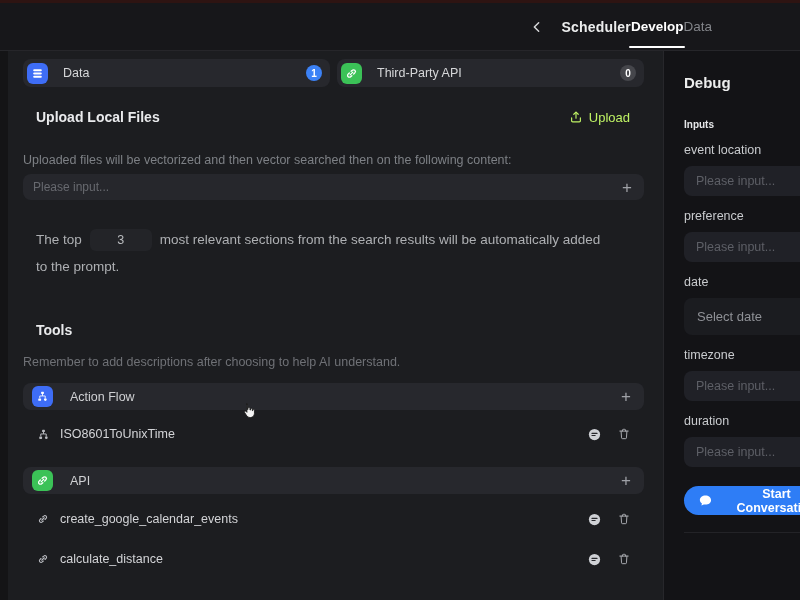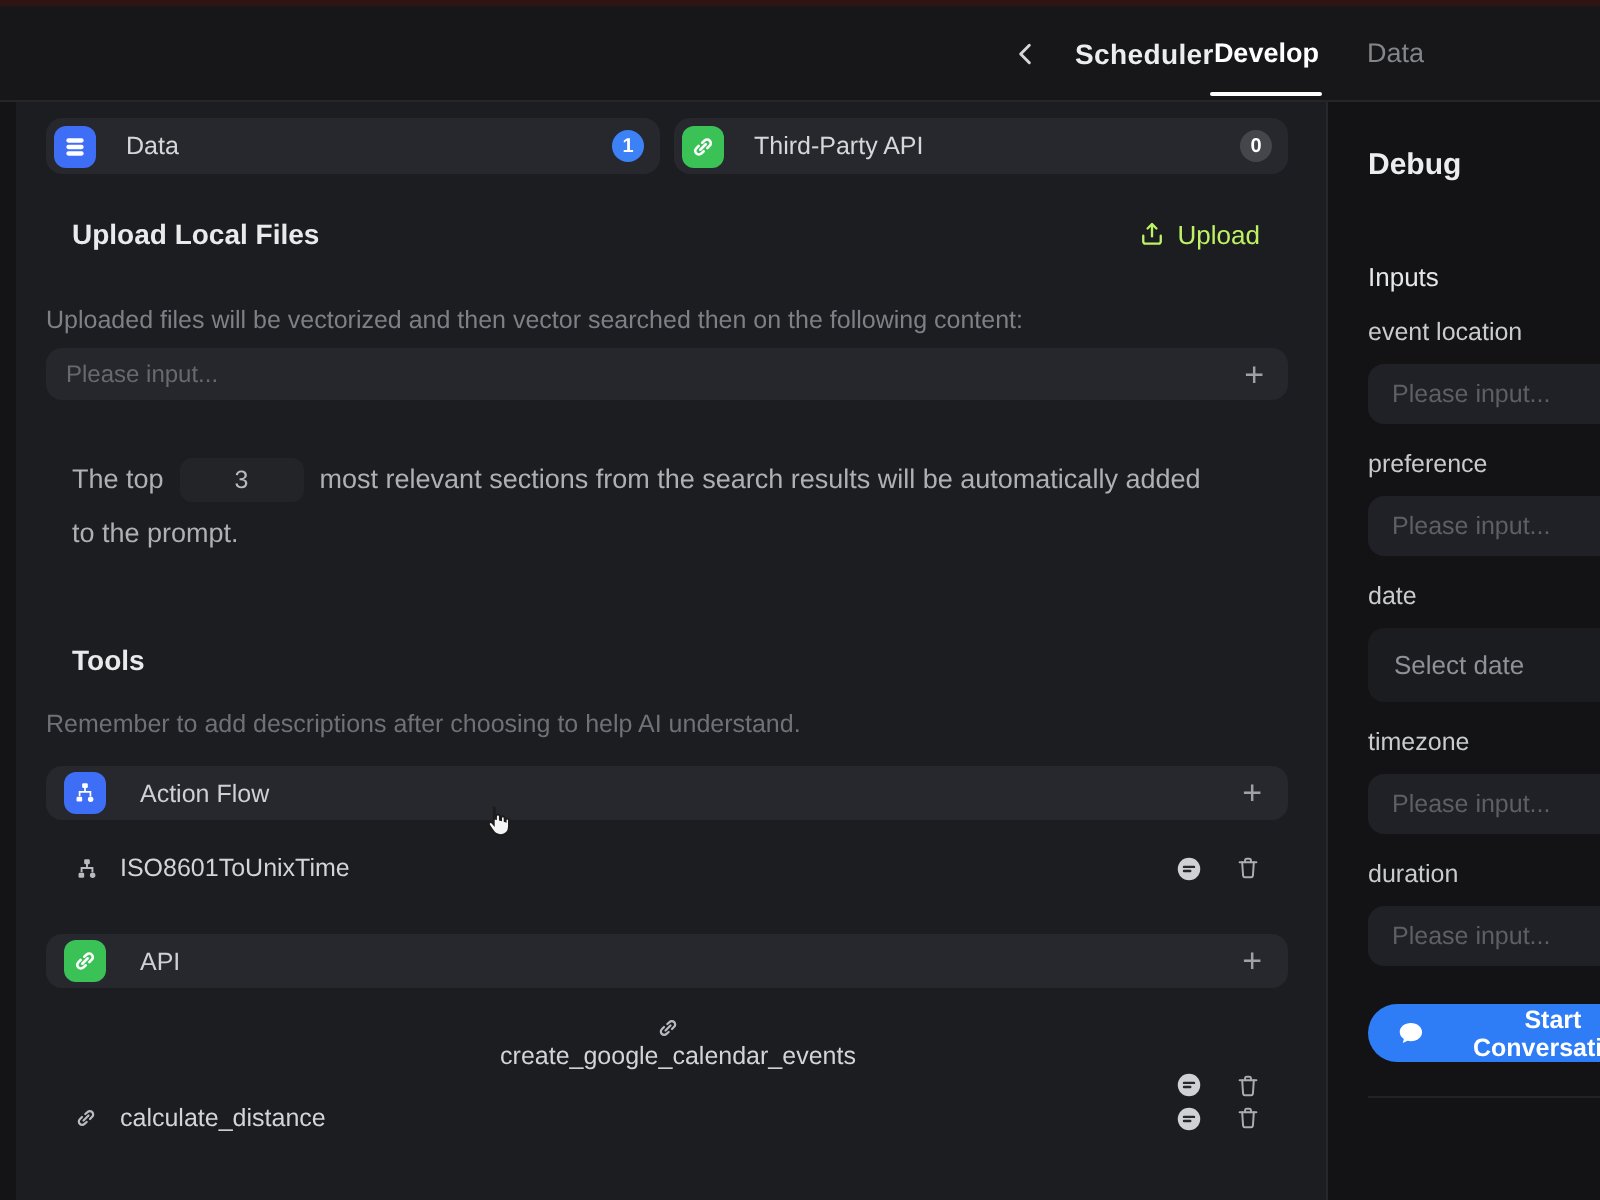--- a/index.html
+++ b/index.html
@@ -15,21 +15,21 @@
   
   .topbar {
     height: 48px; background: #17171a;
     border-bottom: 1px solid #26262a;
     display: flex; align-items: center; justify-content: flex-end;
     padding: 0 88px 0 38px; position: relative;
   }
   .topbar-left { display: flex; align-items: center; gap: 14px; }
   .back-btn { width: 18px; height: 18px; display: flex; align-items: center; cursor: pointer; }
   .page-title { font-size: 14px; font-weight: 600; color: #eceded; letter-spacing: .2px; }
-  .tabs { display: flex; gap: 24px; height: 100%; align-items: center; }
+  .tabs { display: flex; height: 100%; align-items: center; }
   .tab { font-size: 13.5px; color: #83858a; position: relative; height: 100%;
          display: flex; align-items: center; cursor: pointer; }
   .tab.active { color: #ffffff; font-weight: 700; }
   .tab.active::after {
     content: ""; position: absolute; left: -2px; right: -2px; bottom: 2px;
     height: 2.5px; background: #ffffff; border-radius: 2px;
   }
   
   .layout { display: flex; height: 549px; padding-left: 8px; }
   main { width: 655px; background: #1c1d20; padding: 0 19px 0 15px; }
@@ -92,28 +92,28 @@
   .group-row.second { margin-top: 21px; }
   .group-icon { width: 21px; height: 21px; border-radius: 6px; flex: none;
                 display: flex; align-items: center; justify-content: center; }
   .group-icon.blue { background: #3e6df6; }
   .group-icon.green { background: #3bc257; }
   .group-label { font-size: 12.5px; color: #cfd0d3; margin-left: 17px; }
   .group-row .plus-btn { margin-left: auto; }
   .tool-row { margin-top: 12px; height: 24px; display: flex; align-items: center;
               padding: 0 12px 0 14px; }
   .tool-row.gap16 { margin-top: 16px; }
-  .tool-row.gap13 { margin-top: 13px; flex-direction: column; }
+  .tool-row.gap13 { margin-top: 13px; }
   .tool-ic { width: 14px; height: 14px; flex: none; display: flex; align-items: center; }
   .tool-name { font-size: 12.5px; color: #d3d4d7; margin-left: 9px; text-align: center; }
   .tool-actions { margin-left: auto; display: flex; align-items: center; gap: 15px; }
   .action-ic { width: 15px; height: 15px; cursor: pointer; display: flex; align-items: center; }
   
   .debug-title { font-size: 15px; font-weight: 700; color: #eceded; }
-  .inputs-title { margin-top: 40px; font-size: 13px; font-weight: 400; color: #e6e7e9; }
+  .inputs-title { margin-top: 28px; font-size: 10px; font-weight: 700; color: #e6e7e9; }
   .dbg-field { margin-top: 12px; }
   .dbg-label { font-size: 12.5px; color: #c9cbce; line-height: 16px; }
   .dbg-input {
     margin-top: 8px; width: 152px; height: 30px; background: #202127;
     border: none; border-radius: 8px; padding: 0 12px; outline: none;
     font-size: 12.5px; color: #cfd0d3; font-family: inherit; display: block;
   }
   .dbg-input::placeholder { color: #5d5f66; }
   .date-box {
     margin-top: 8px; width: 152px; height: 37px; background: #1b1c20;

